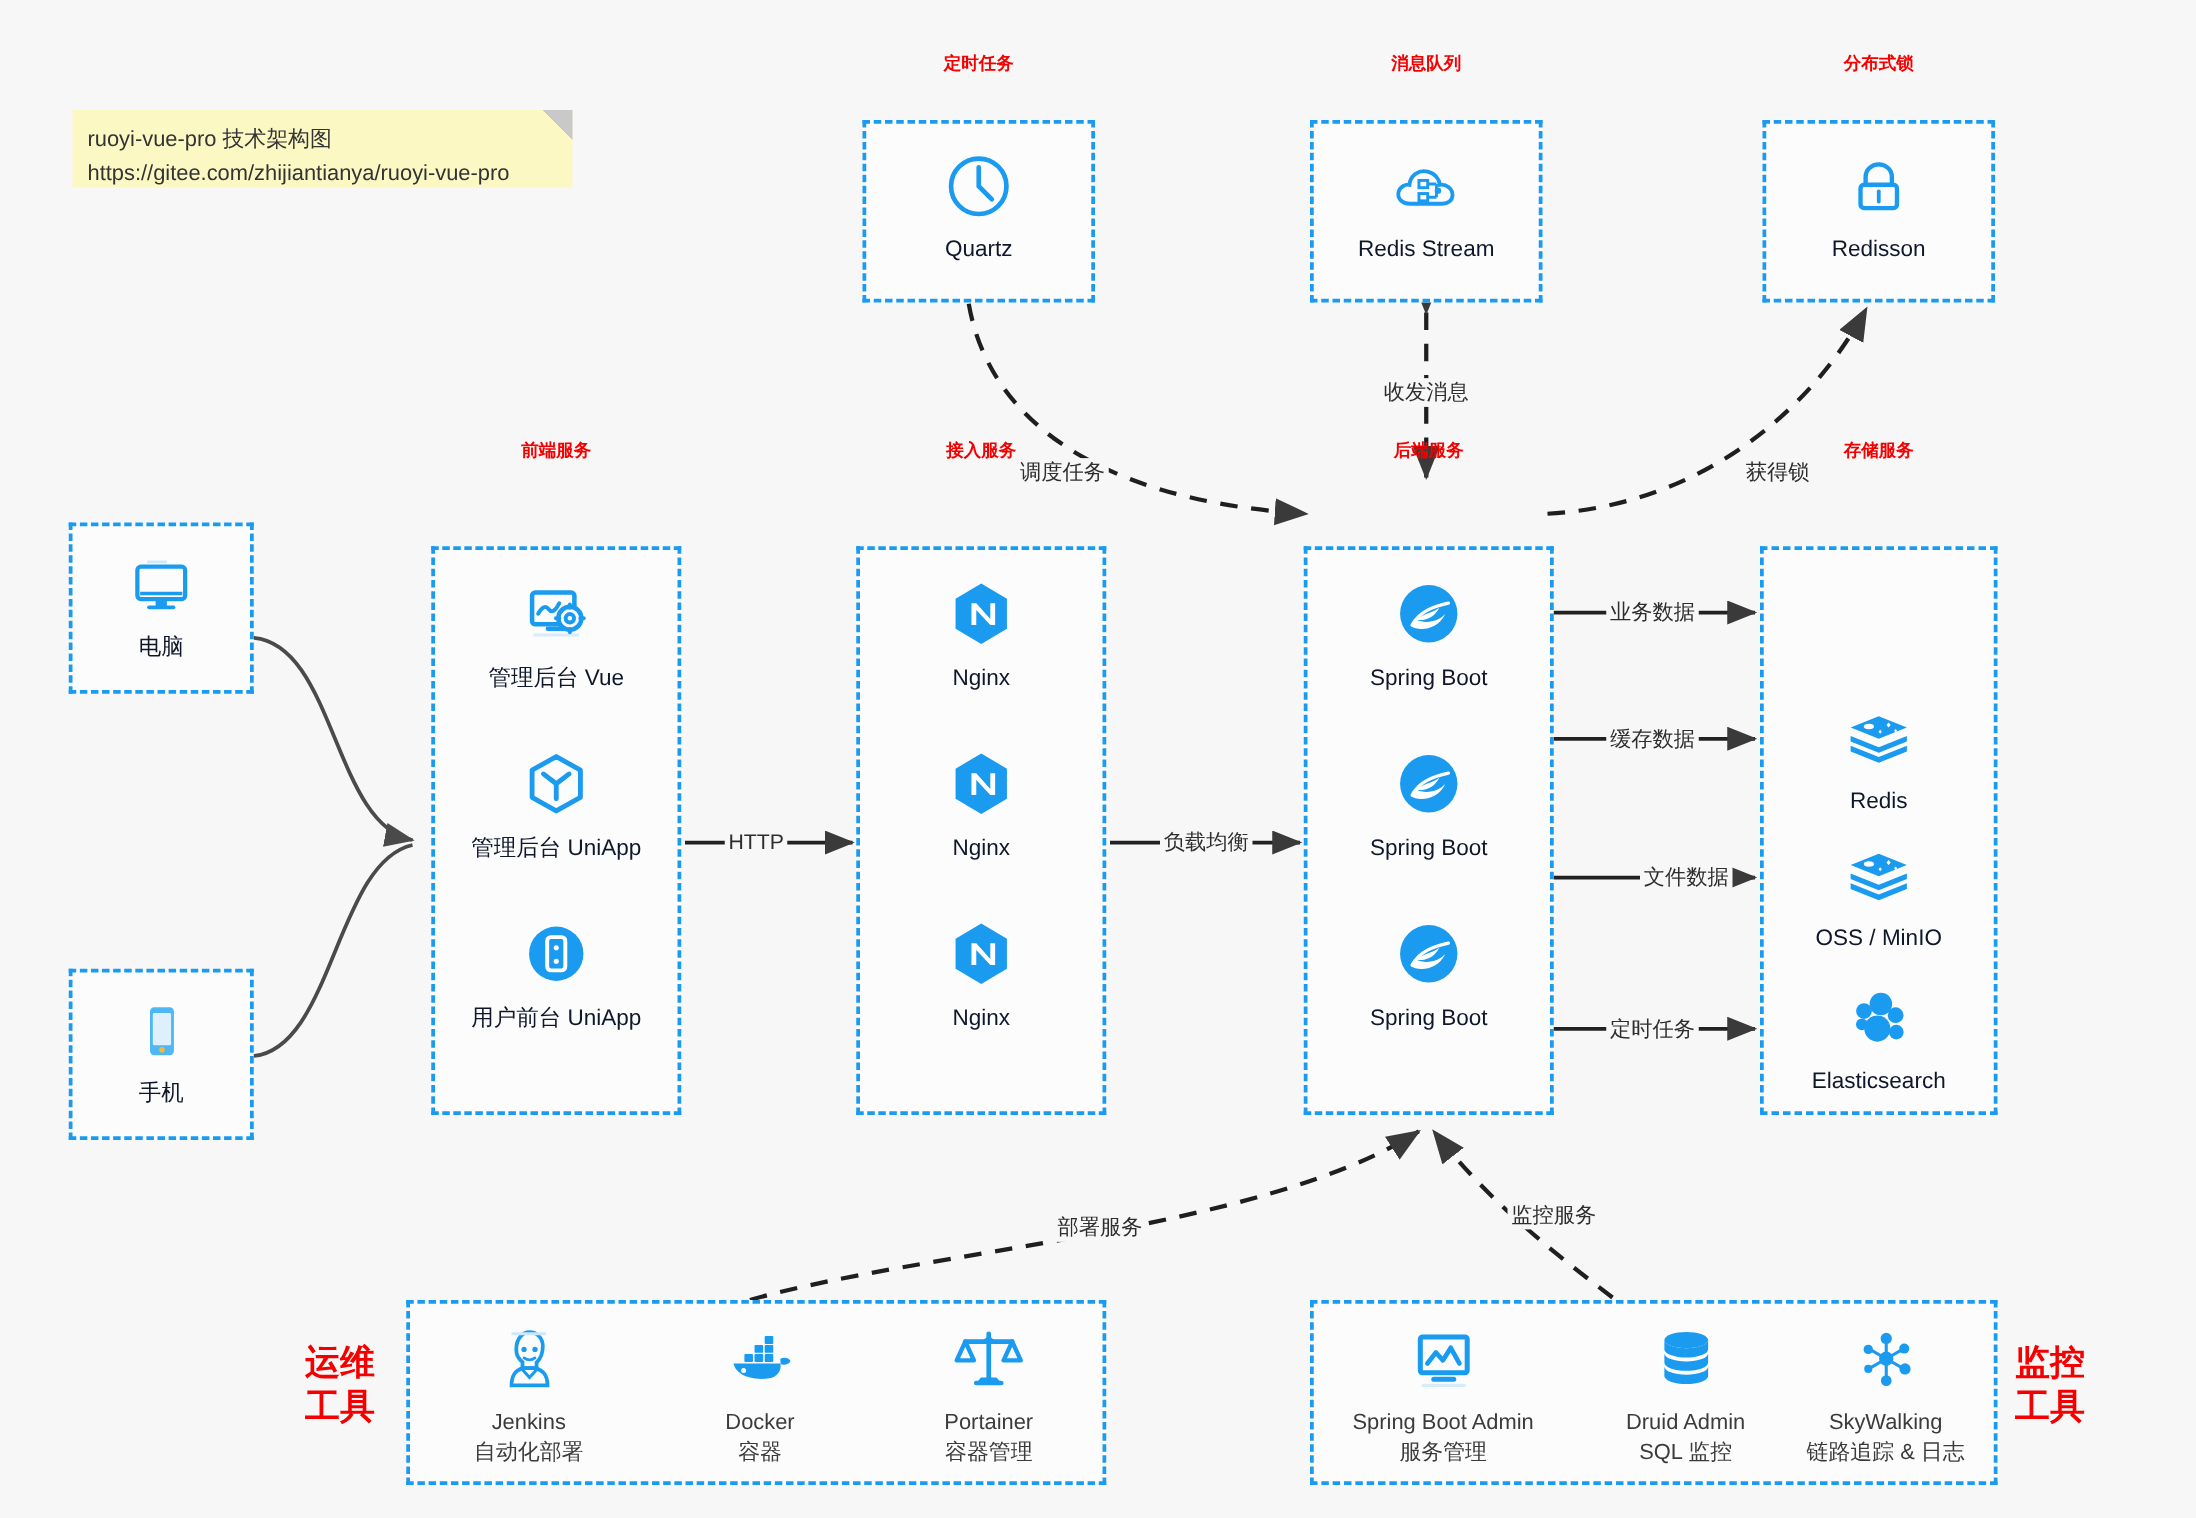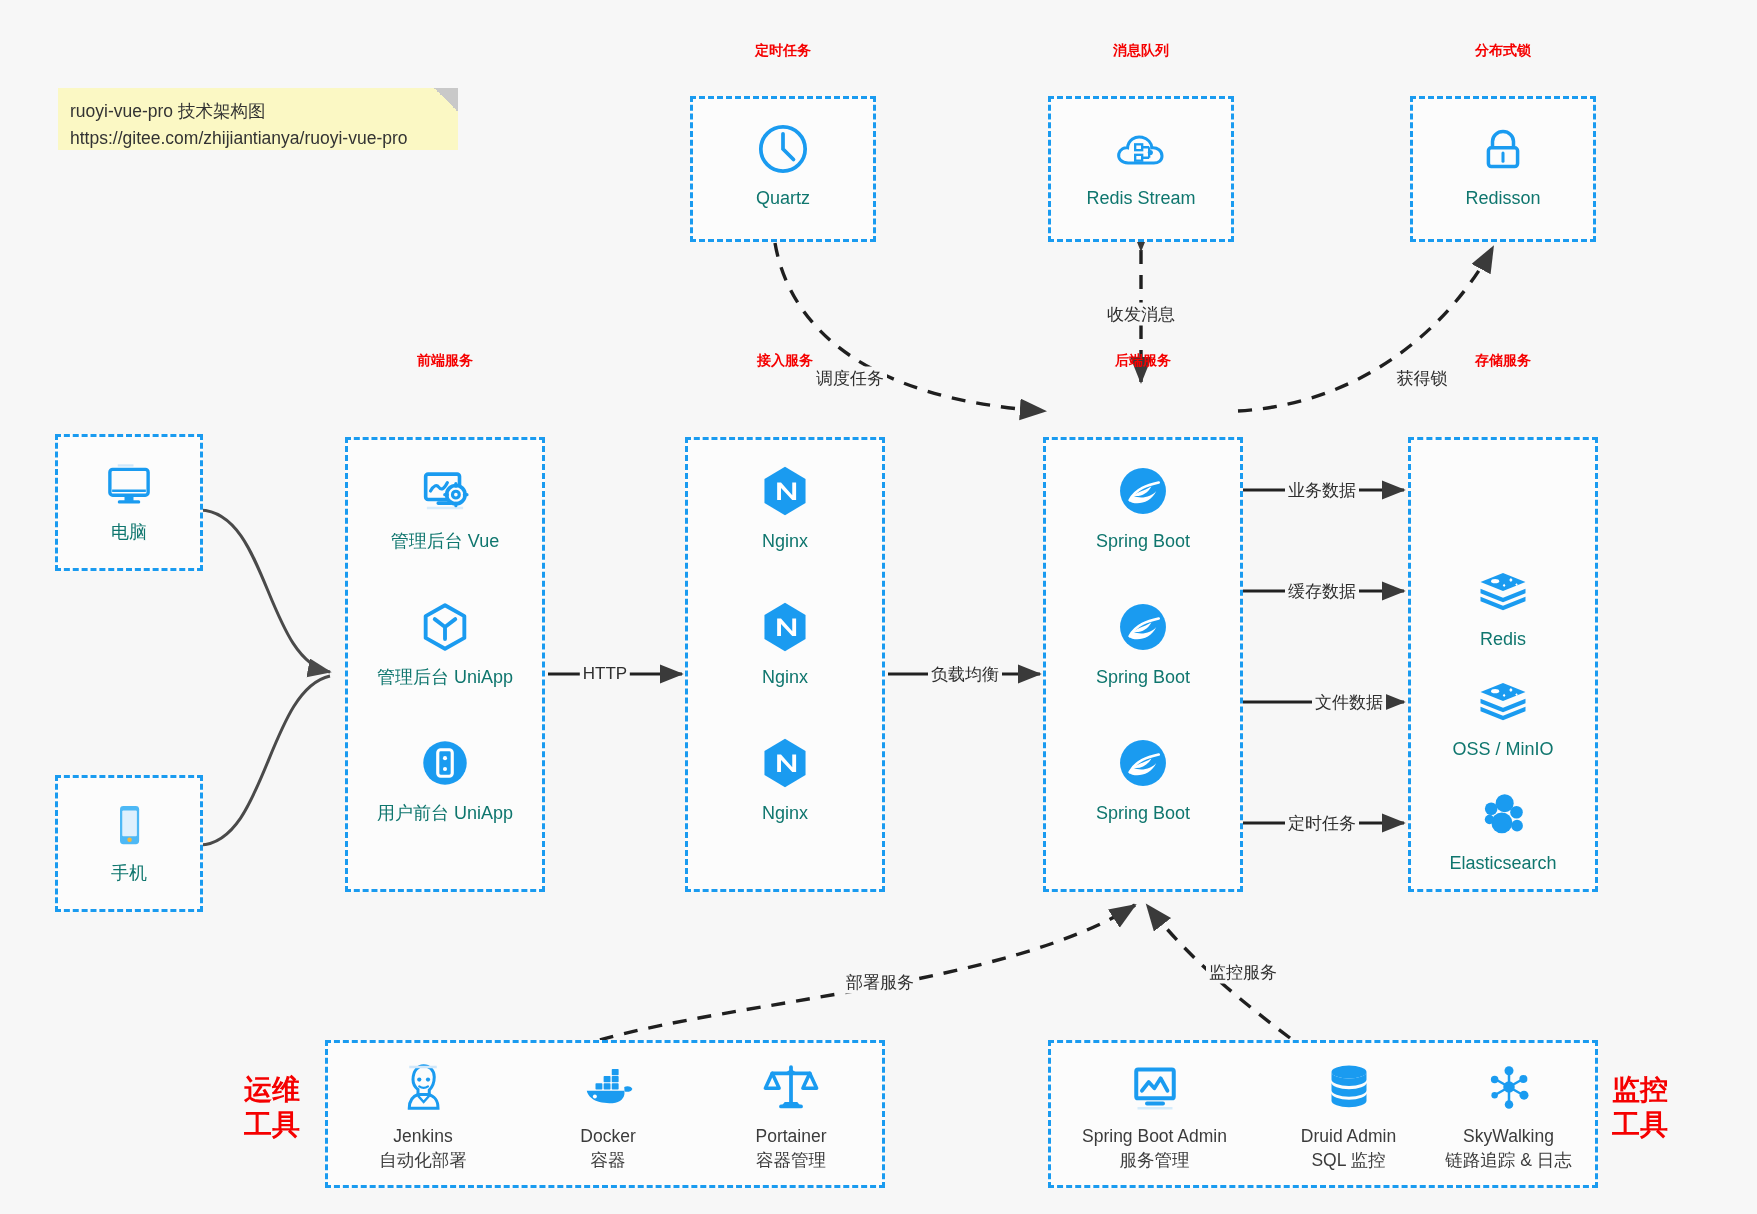--- a/index.html
+++ b/index.html
@@ -41,21 +41,21 @@
   }
   .grp-title.side{font-size:28px;line-height:1.25;}
 
   
   .node{
     position:absolute;left:0;right:0;
     text-align:center;
   }
   .node .ic{display:block;margin:0 auto 6px auto;}
   .node .lbl{
-    font-size:18px;color:#0f766e;white-space:nowrap;line-height:1.32;
+    font-size:18px;color:#0f172a;white-space:nowrap;line-height:1.32;
   }
 
   
   .hnode{position:absolute;text-align:center;}
   .hnode .ic{display:block;margin:0 auto 4px auto;}
   .hnode .lbl{font-size:17.5px;color:#3b3b3b;white-space:nowrap;line-height:1.36;}
 
   
   .elabel{
     position:absolute;
@@ -157,21 +157,21 @@
         <svg width="56" height="56" viewBox="0 0 48 48">
           <path d="M15 23 V17.5 C15 12.8 19 9 24 9 C29 9 33 12.8 33 17.5 V23" fill="none" stroke="#1a9bf0" stroke-width="3"></path>
           <rect x="11.5" y="23" width="25" height="16" rx="2.5" fill="none" stroke="#1a9bf0" stroke-width="3"></rect>
           <path d="M24 27.5 V34.5" stroke="#1a9bf0" stroke-width="2.6" stroke-linecap="round"></path>
         </svg>
       </span>
       <span class="lbl">Redisson</span>
     </div>
   </div>
 
-  <div class="box" style="left:55px;top:434px;width:148px;height:137px;">
+  <div class="box" style="left:55px;top:418px;width:148px;height:137px;">
     <div class="node" style="top:20px;">
       <span class="ic">
         <svg width="54" height="54" viewBox="0 0 48 48">
           <rect x="7" y="11" width="34" height="23" rx="2.5" fill="none" stroke="#1a9bf0" stroke-width="3"></rect>
           <rect x="20" y="34" width="8" height="5" fill="#1a9bf0"></rect>
           <rect x="14" y="38.5" width="20" height="2.8" rx="1.4" fill="#1a9bf0"></rect>
           <path d="M9 30 H39" stroke="#1a9bf0" stroke-width="2.4"></path>
           <path d="M14 7.5 h14" stroke="#cfe8fb" stroke-width="2"></path>
         </svg>
       </span>

